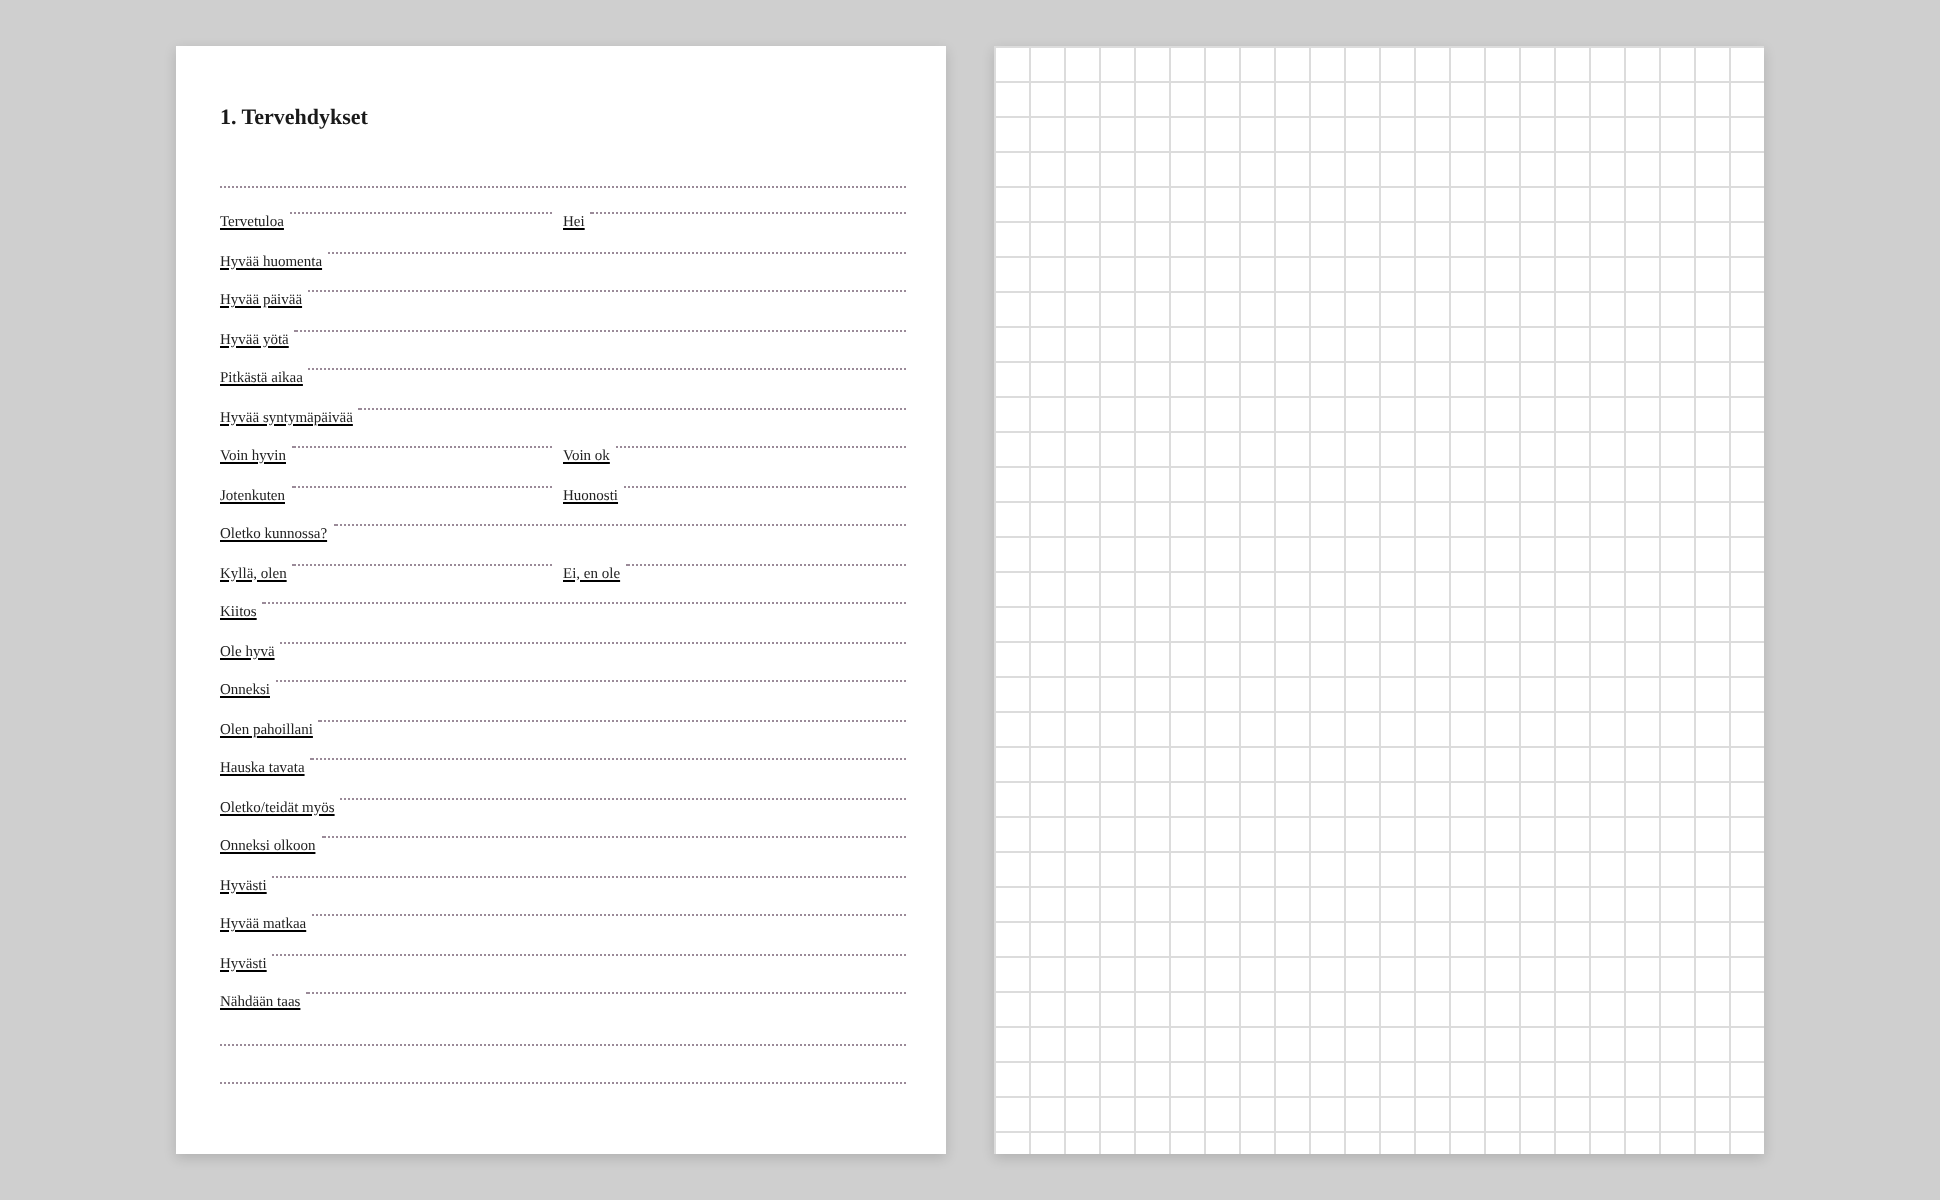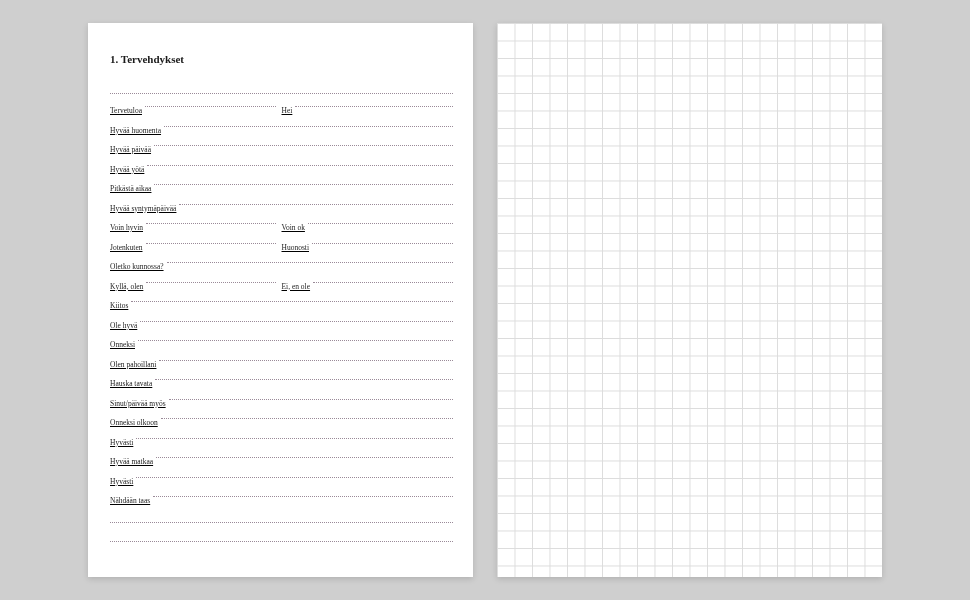--- a/index.html
+++ b/index.html
@@ -194,21 +194,21 @@
           </div>
         </div>
         <div class="row">
           <div class="cell full">
             <span class="label">Hauska tavata</span>
             <span class="dots"></span>
           </div>
         </div>
         <div class="row">
           <div class="cell full">
-            <span class="label">Sinut/päivää myös</span>
+            <span class="label">Oletko/teidät myös</span>
             <span class="dots"></span>
           </div>
         </div>
         <div class="row">
           <div class="cell full">
             <span class="label">Onneksi olkoon</span>
             <span class="dots"></span>
           </div>
         </div>
         <div class="row">

